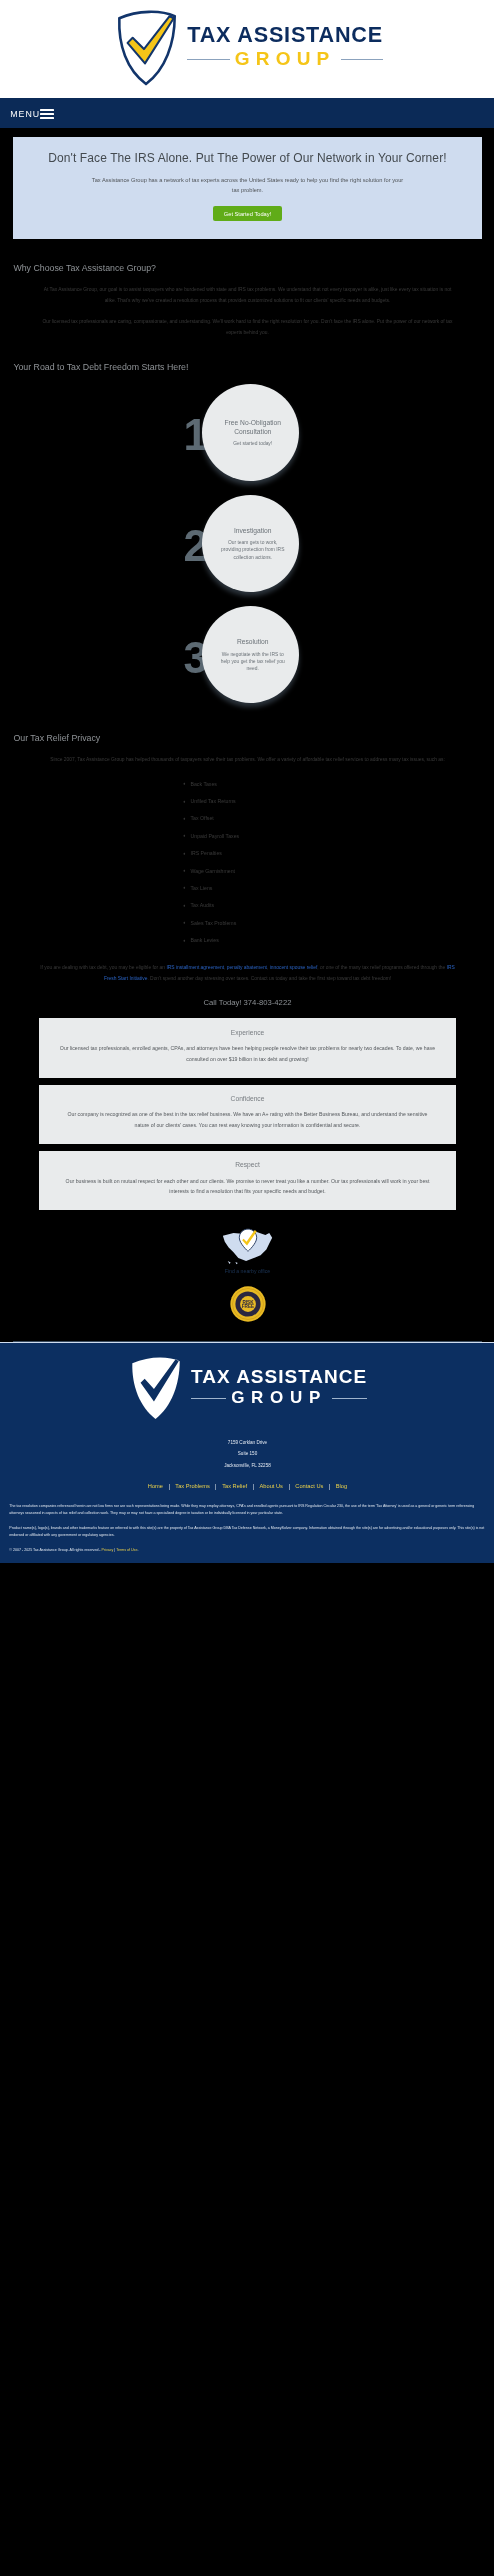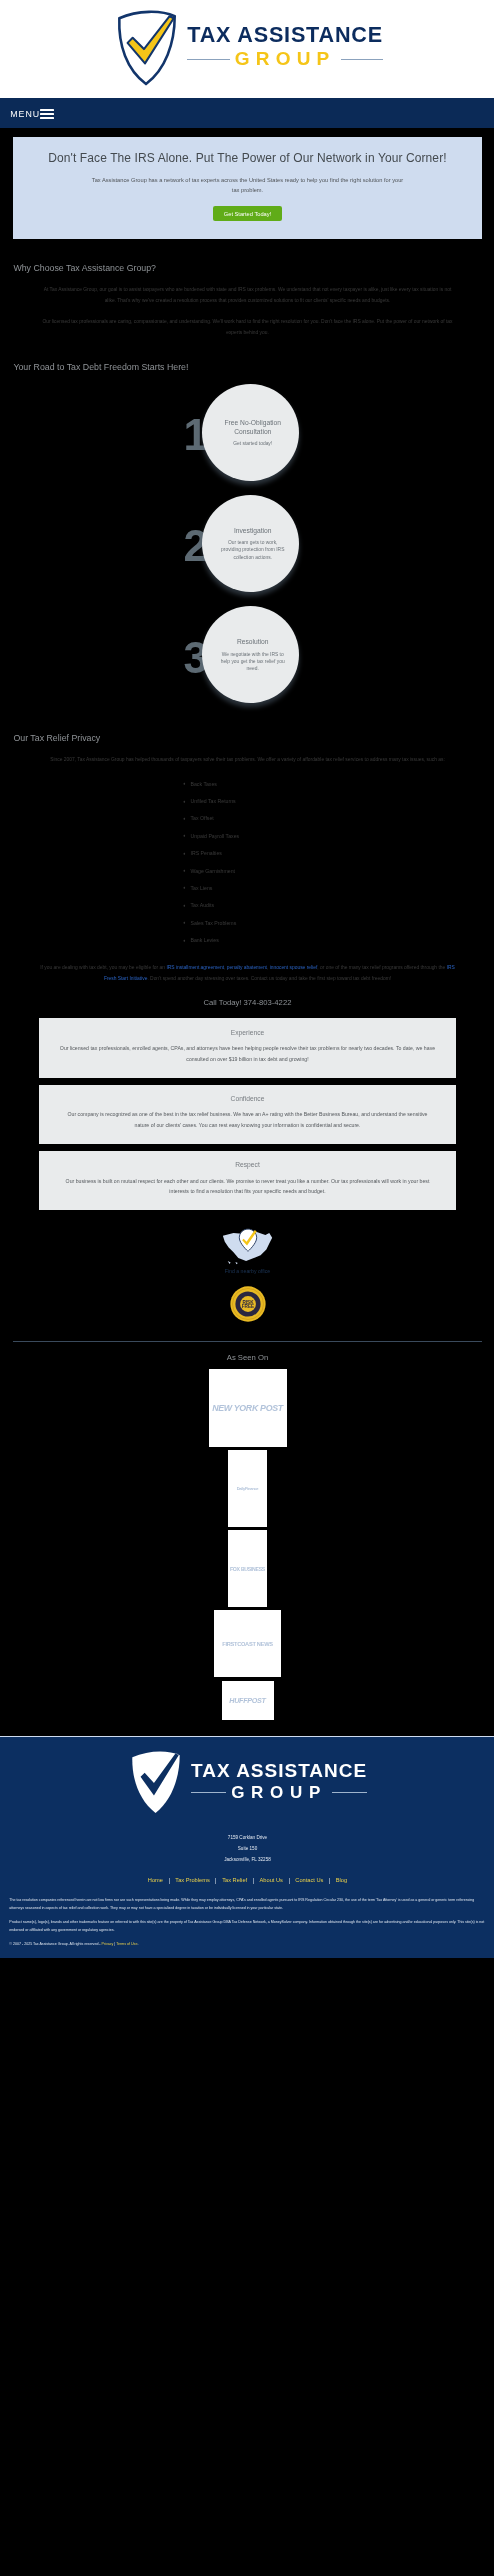--- a/index.html
+++ b/index.html
@@ -446,38 +446,20 @@
         <circle cx="50" cy="50" r="35" fill="#2b2740"></circle>
         <circle cx="50" cy="50" r="22" fill="#e8b923"></circle>
         <text x="50" y="49" font-size="13" font-weight="bold" fill="#2b2740" text-anchor="middle" font-family="Liberation Sans, sans-serif">RISK</text>
         <text x="50" y="62" font-size="13" font-weight="bold" fill="#2b2740" text-anchor="middle" font-family="Liberation Sans, sans-serif">FREE</text>
       </svg>
     </div>
   </div>
 
   <hr class="div">
 
-  <div class="asseen">
-    <h2>As Seen On</h2>
-    <div class="media-logo" style="width:78px;height:78px;">
-      <span class="txt" style="font-size:8.8px;">NEW YORK POST</span>
-    </div>
-    <div class="media-logo" style="width:39px;height:77px;">
-      <span class="txt" style="font-size:4.1px;font-style:normal;">DailyFinance</span>
-    </div>
-    <div class="media-logo" style="width:39px;height:77px;">
-      <span class="txt" style="font-size:5.2px;font-style:normal;">FOX BUSINESS</span>
-    </div>
-    <div class="media-logo" style="width:67px;height:67px;">
-      <span class="txt" style="font-size:5.7px;font-style:normal;">FIRSTCOAST NEWS</span>
-    </div>
-    <div class="media-logo" style="width:52px;height:39px;">
-      <span class="txt" style="font-size:7.2px;">HUFFPOST</span>
-    </div>
-  </div>
 </div>
 
 <div class="footer">
   <div class="f-logo-row">
     <div class="f-shield">
       <svg viewBox="0 0 106 130" width="55" height="67">
         <path d="M8 18 C40 4, 78 4, 100 14 C100 58, 84 102, 53 126 C22 102, 7 62, 8 18 Z" fill="#ffffff"></path>
         <path d="M24 56 L32 48 L50 68 L92 10 L98 14 L50 92 Z" fill="#0c2f61"></path>
       </svg>
     </div>

